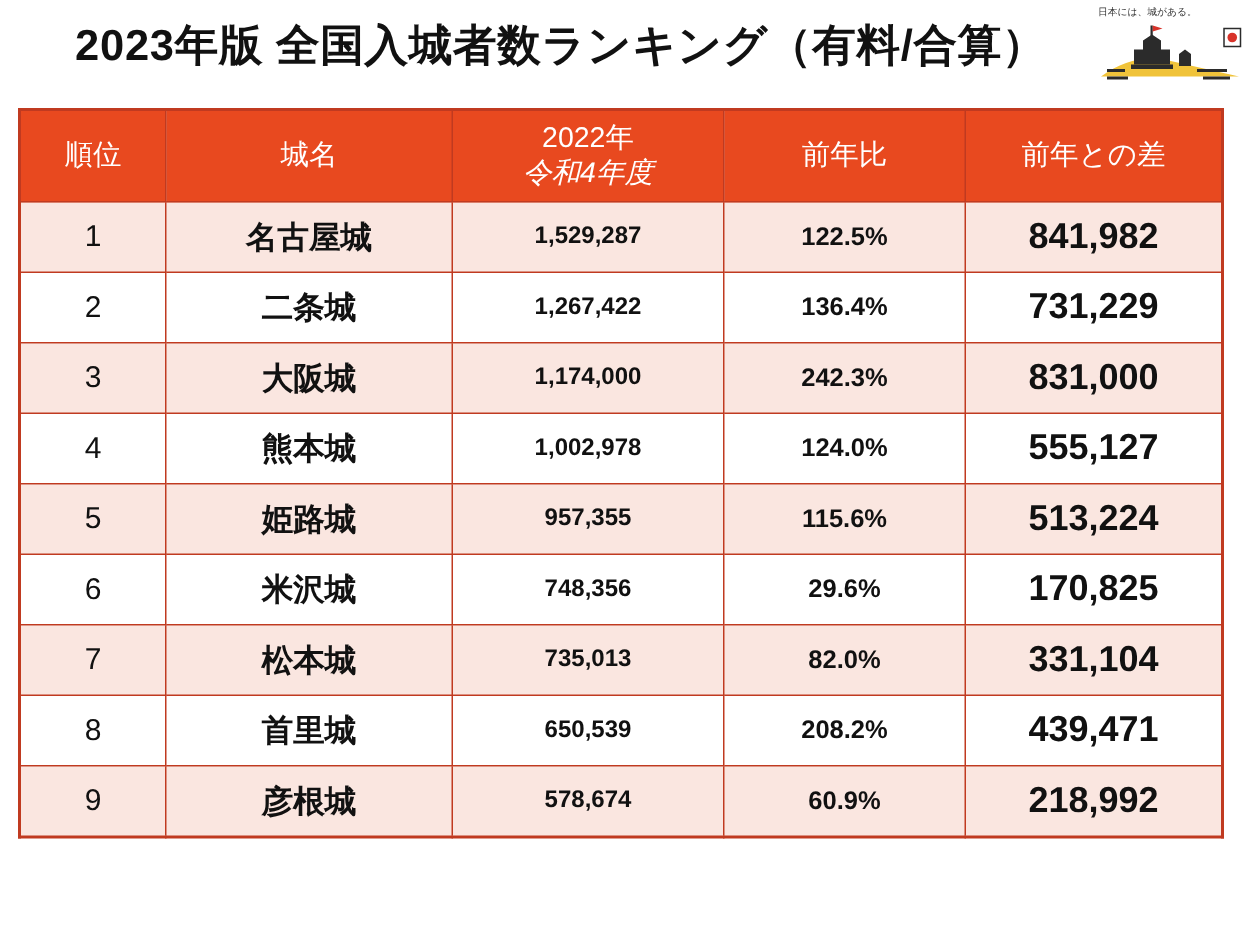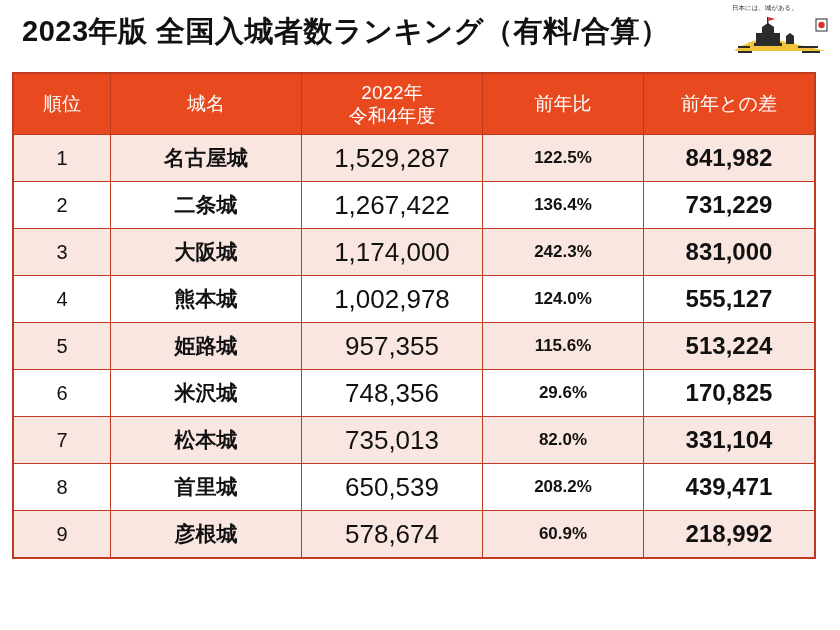--- a/index.html
+++ b/index.html
@@ -13,20 +13,21 @@
     font-family: "Liberation Sans", "DejaVu Sans", sans-serif;
     color: #1a1a1a;
     overflow: hidden;
   }
 
   .page {
     position: relative;
     width: 840px;
     height: 458px;
     box-sizing: border-box;
+    padding-left: 28px;
   }
 
   
   .title-row {
     position: relative;
     height: 60px;
     padding: 10px 0 0 22px;
     box-sizing: border-box;
   }
   .title {
@@ -86,36 +87,37 @@
     background: #e8491f;
     color: #ffffff;
     font-size: 19px;
     font-weight: normal;
     height: 56px;
     line-height: 1.22;
     padding: 2px 0;
   }
   thead th .sub {
     display: block;
+    font-style: italic;
   }
   tbody td {
     height: 46px;
     font-size: 21px;
     padding: 0;
     color: #111111;
   }
   tbody tr.odd td {
     background: #fae6e0;
   }
   tbody tr.even td {
     background: #ffffff;
   }
   td.rank { font-size: 20px; }
   td.name { font-weight: bold; font-size: 21px; margin-left: 48px; }
-  td.num  { font-weight: normal; font-size: 26px; }
+  td.num  { font-weight: bold; font-size: 16px; }
   td.ratio{ font-weight: bold; font-size: 17px; }
   td.diff { font-weight: bold; font-size: 24px; }
 </style>
 </head>
 <body>
 
 <div class="page">
 
   <div class="title-row">
     <div class="title">2023年版 全国入城者数ランキング（有料/合算）</div>

